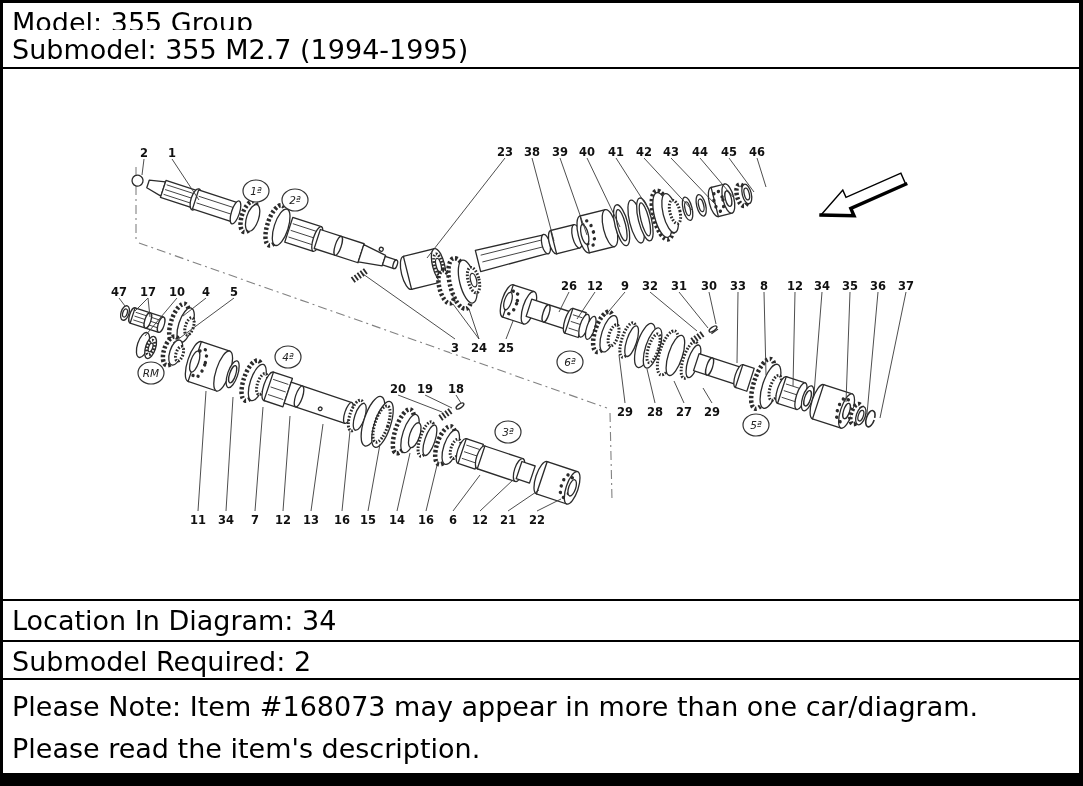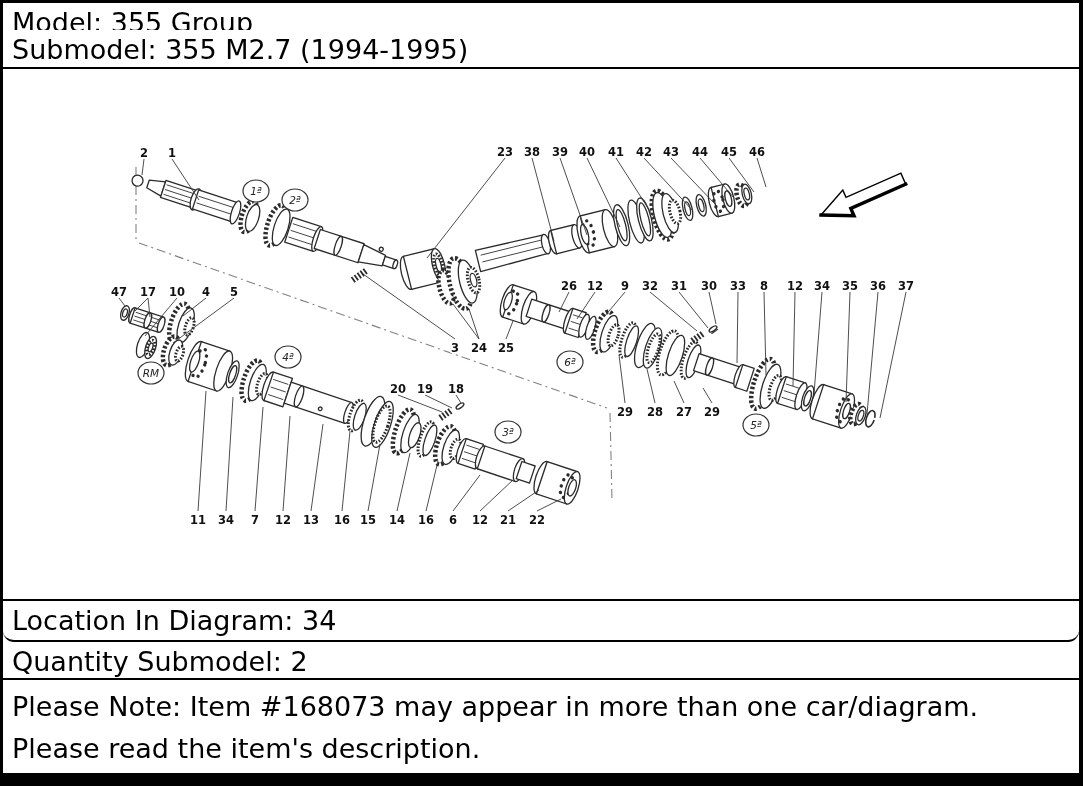--- a/index.html
+++ b/index.html
@@ -11,21 +11,21 @@
   }
   .row{
     position:absolute;left:0;right:0;box-sizing:border-box;background:#fff;
     border-bottom:2px solid #000;font-size:27px;line-height:34px;
     padding:3px 0 0 9px;white-space:nowrap;
   }
   .r-model{top:0;height:39px;}
   .r-submodel{top:27px;height:39px;}
   .r-diagram{top:78px;height:37px;}
   .svg-wrap{position:absolute;left:0;right:0;top:115px;height:483px;box-sizing:border-box;border-bottom:2px solid #000;background:#fff;}
-  .r-location{top:598px;height:41px;border-radius:11px;}
+  .r-location{top:598px;height:41px;}
   .r-quantity{top:639px;height:38px;}
   .r-note{top:677px;height:93px;border-bottom:none;font-size:27px;line-height:42px;padding-top:6px;white-space:normal;width:1062px;}
   svg{display:block;}
   
   .p{fill:#fff;stroke:#2b2b2b;stroke-width:1.3;stroke-linejoin:round;}
   .t{fill:#fff;stroke:#2b2b2b;stroke-width:4.5;stroke-dasharray:2.4 2.1;}
   .tf{fill:#fff;stroke:#2b2b2b;stroke-width:3;stroke-dasharray:1.6 1.6;}
   .tn{fill:none;stroke:#2b2b2b;stroke-width:3;stroke-dasharray:1.6 1.6;}
   .dots{fill:none;stroke:#2b2b2b;stroke-width:3.4;stroke-dasharray:0 6.5;stroke-linecap:round;}
   .ln{stroke:#2b2b2b;stroke-width:1.1;fill:none;}
@@ -411,17 +411,17 @@
           <ellipse cx="505" cy="431" rx="13" ry="11" class="badge-ring"></ellipse>
           <text x="505" y="434.5" class="badge-text">3ª</text>
           <ellipse cx="148" cy="372" rx="13" ry="11" class="badge-ring"></ellipse>
           <text x="148" y="375.5" class="badge-text">RM</text>
         </g>
   </svg>
   </div>
 
   <div class="row r-location"><span>Location In Diagram: </span><span>34</span></div>
 
-  <div class="row r-quantity"><span>Quantity Submodel: </span><span>2</span></div>
+  <div class="row r-quantity"><span>Submodel Required: </span><span>2</span></div>
 
   <div class="row r-note"><span>Please Note: Item #168073 may appear in more than one car/diagram. Please read the item's description.</span></div>
 
 </div>
 
 </body></html>

